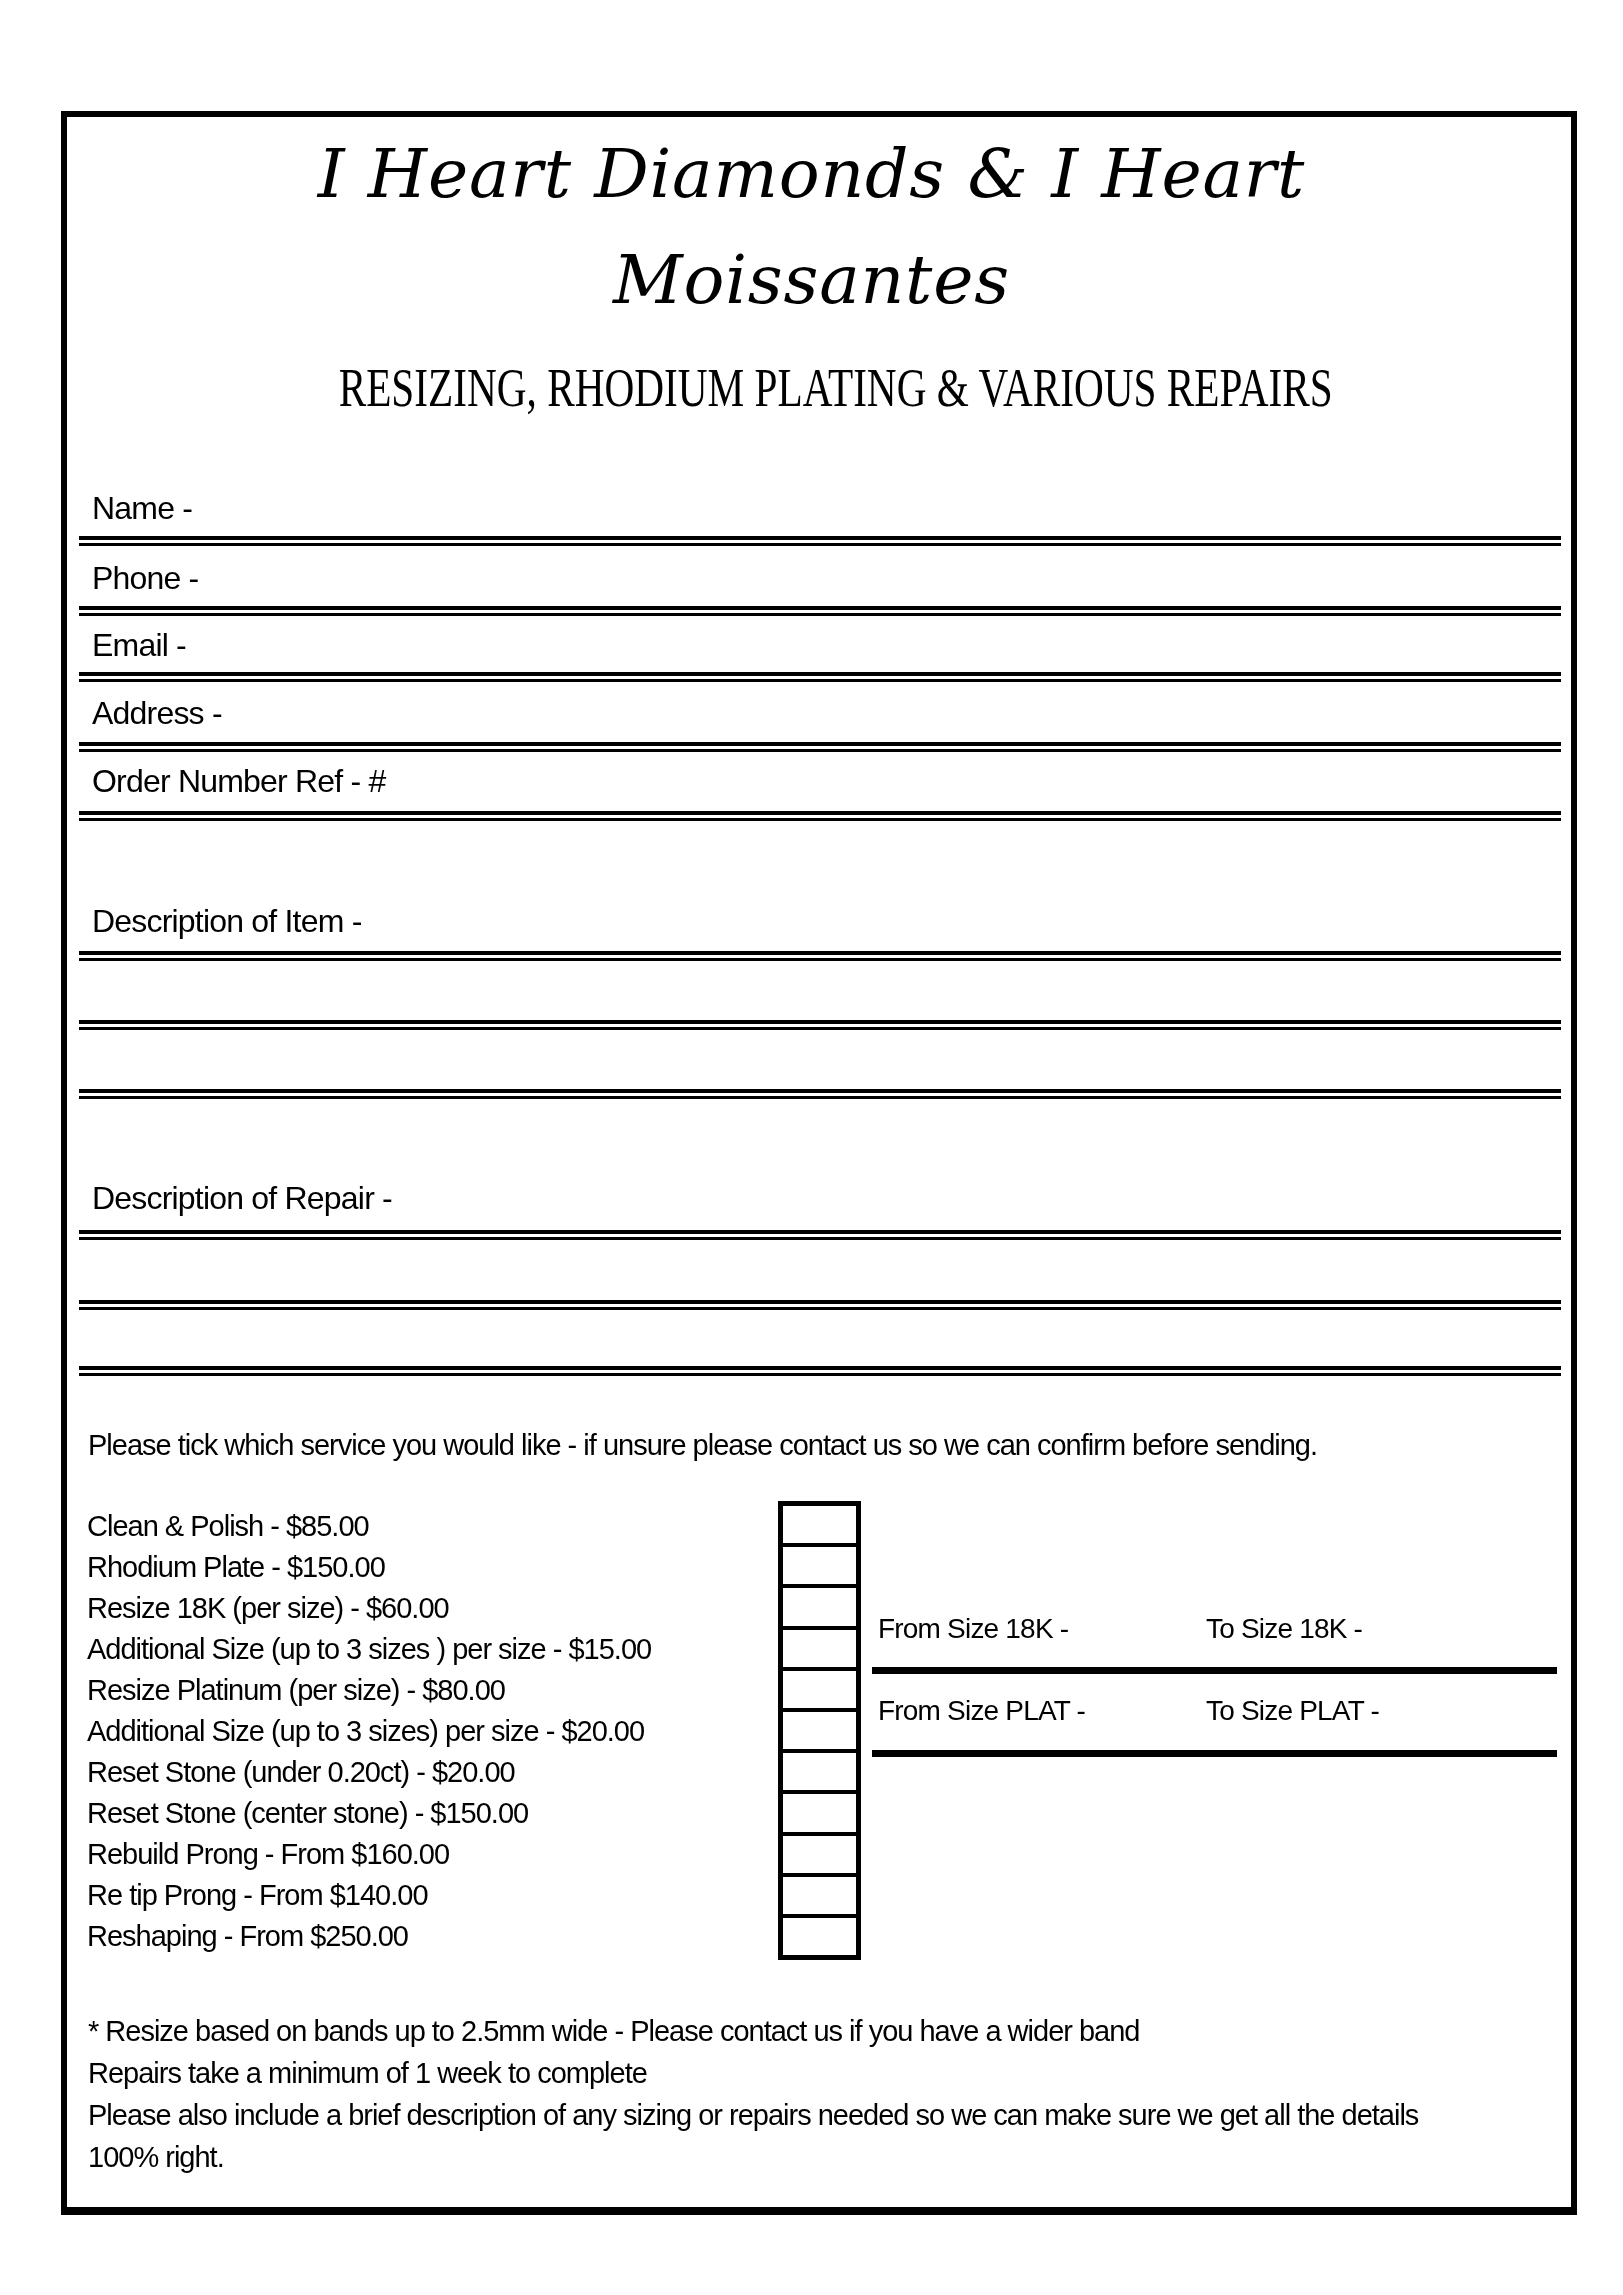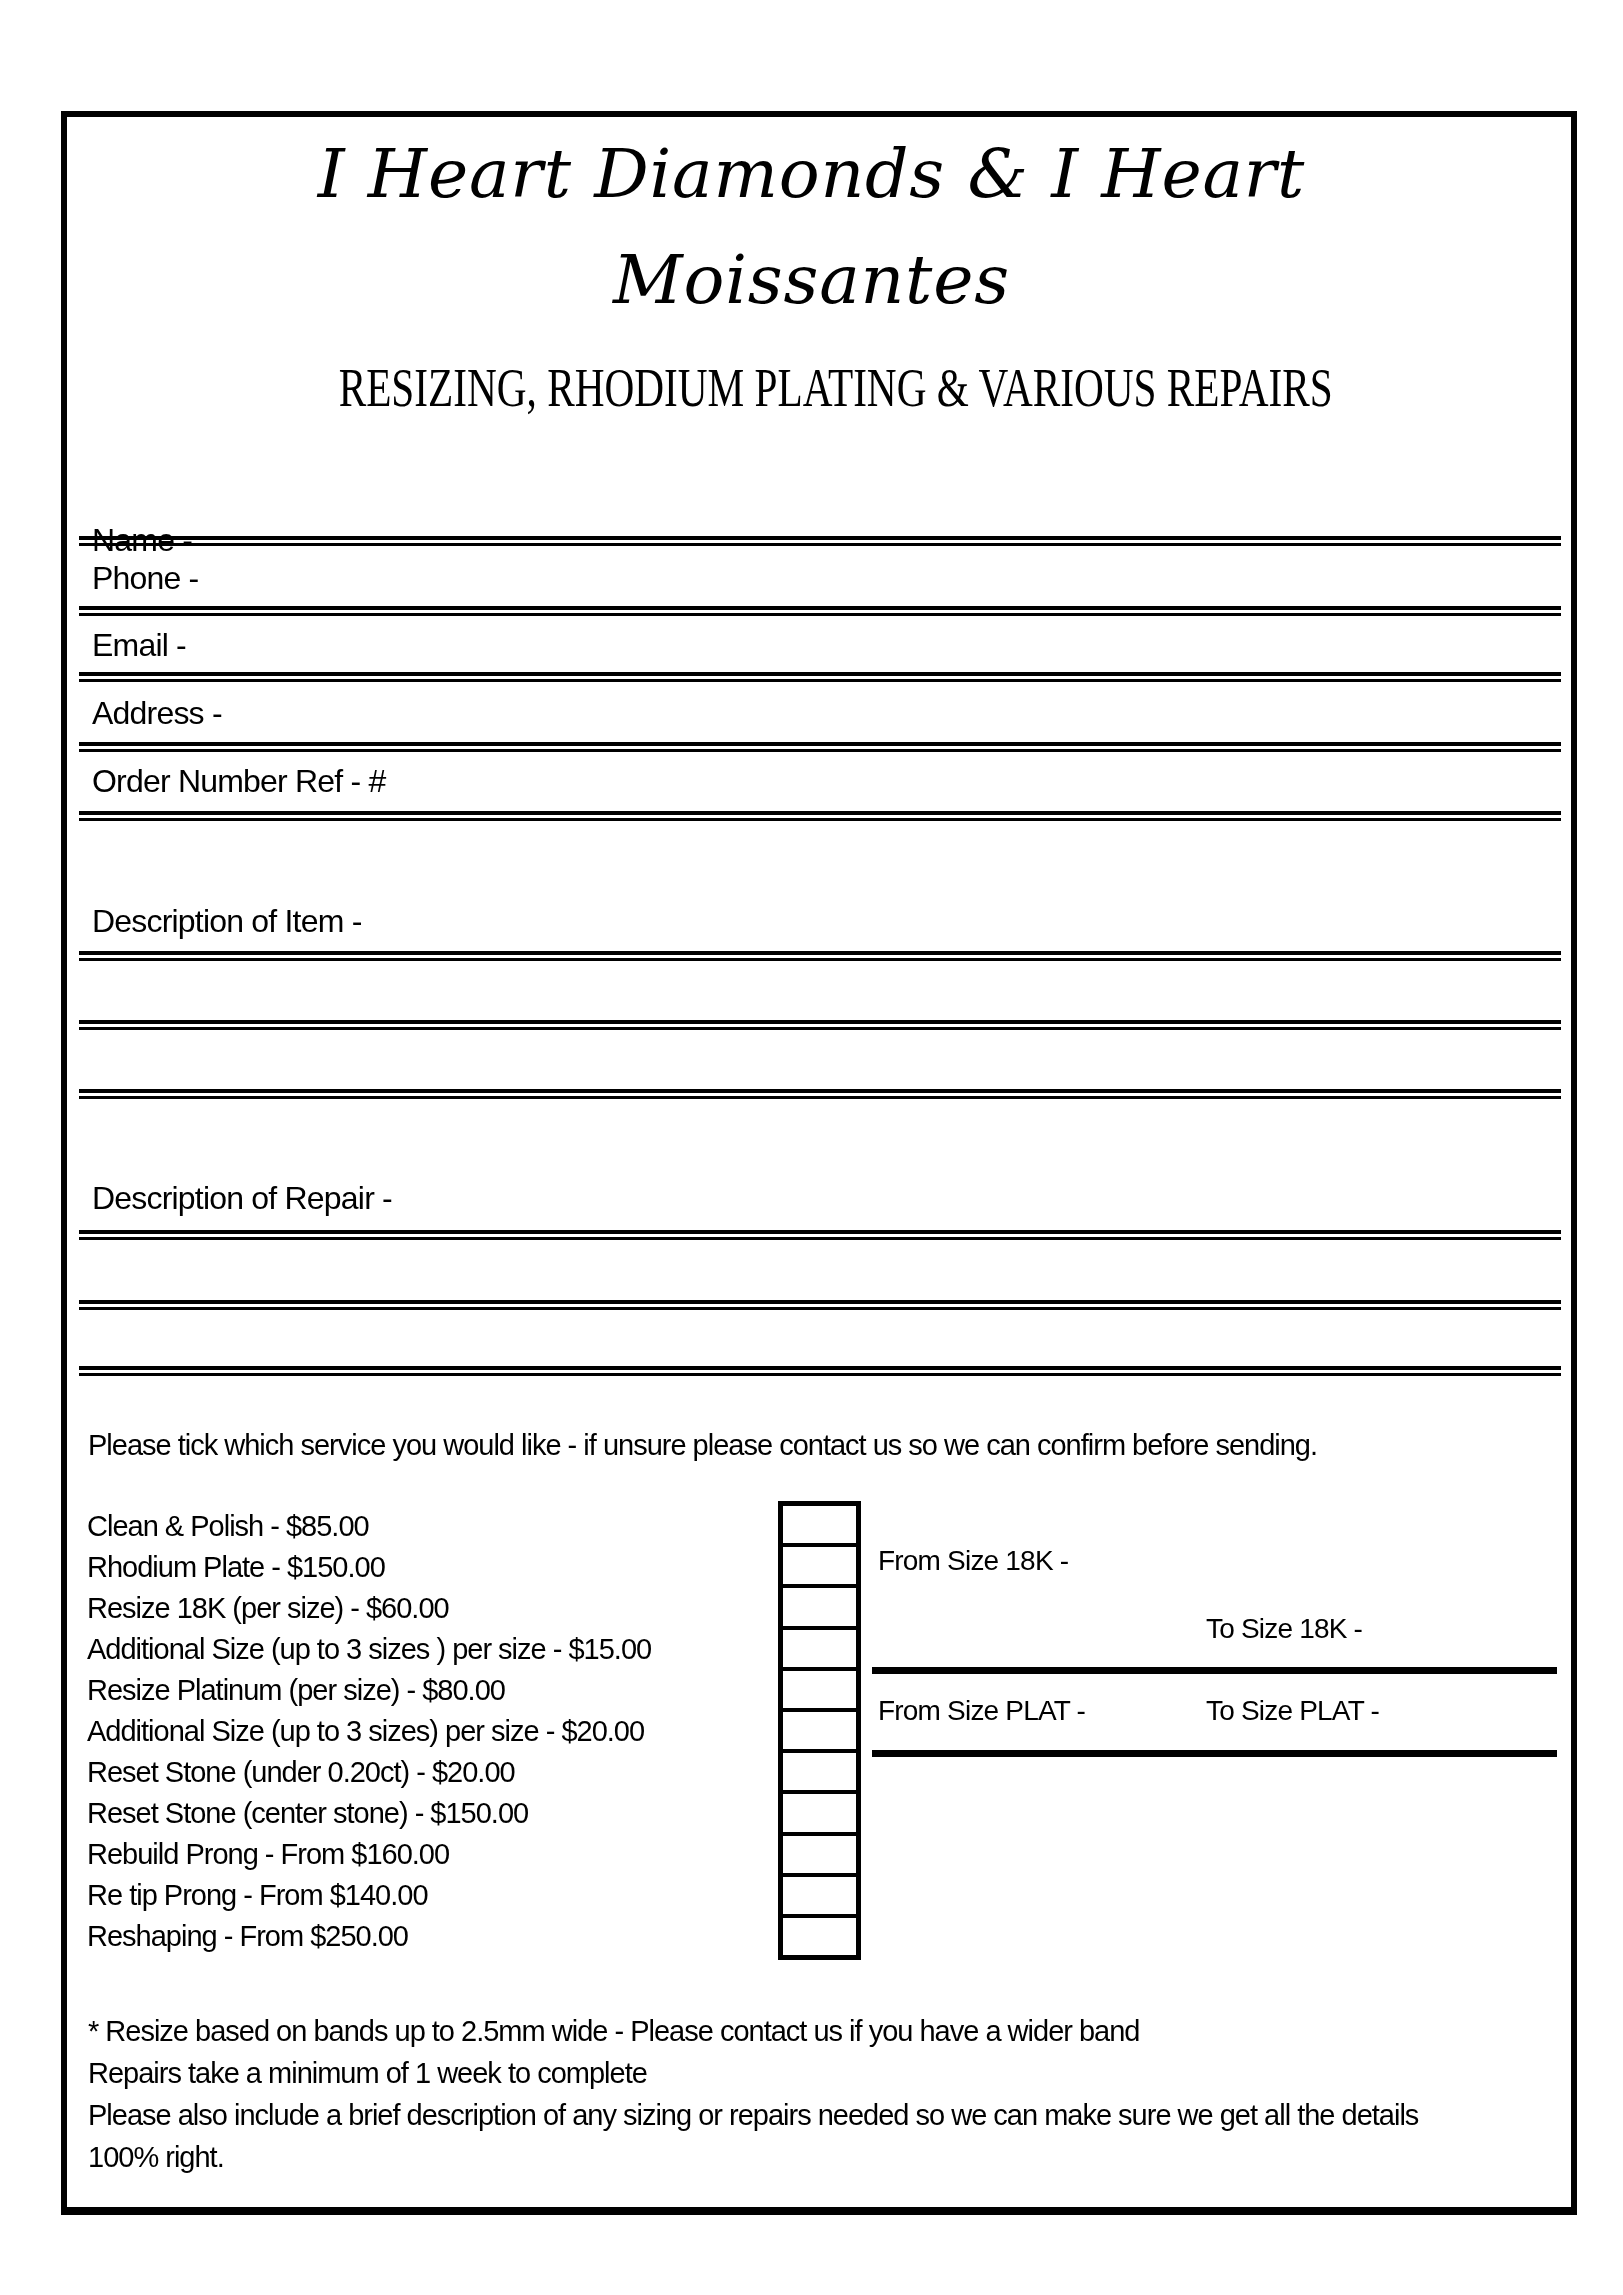--- a/index.html
+++ b/index.html
@@ -86,21 +86,21 @@
 
   <div class="title-line" style="top:132px">I Heart Diamonds &amp; I Heart</div>
 
   <div class="title-line" style="top:238px">Moissantes</div>
 
   <div class="subtitle-wrap">
     <span class="subtitle">RESIZING, RHODIUM PLATING &amp; VARIOUS REPAIRS</span>
   </div>
 
   <div id="field-rows">
-      <div class="lbl" style="top: 490px; margin-top: 32px;">Name -</div>
+      <div class="lbl" style="top: 490px;">Name -</div>
       <div class="dline" style="top: 536px;"></div>
       <div class="lbl" style="top: 560px;">Phone -</div>
       <div class="dline" style="top: 606px;"></div>
       <div class="lbl" style="top: 627px; text-align: right;">Email -</div>
       <div class="dline" style="top: 672px;"></div>
       <div class="lbl" style="top: 695px;">Address -</div>
       <div class="dline" style="top: 742px;"></div>
       <div class="lbl" style="top: 763px;">Order Number Ref - #</div>
       <div class="dline" style="top: 811px;"></div>
     </div>
@@ -142,21 +142,21 @@
       <div class="checkbox-cell"></div>
       <div class="checkbox-cell"></div>
       <div class="checkbox-cell"></div>
       <div class="checkbox-cell"></div>
       <div class="checkbox-cell"></div>
       <div class="checkbox-cell"></div>
       <div class="checkbox-cell"></div>
       <div class="checkbox-cell"></div>
     </div>
 
-  <div class="size-label" style="left:878px;top:1542px">From Size 18K -</div>
+  <div class="size-label" style="left:878px;top:1610px">From Size 18K -</div>
   <div class="size-label" style="left:1206px;top:1610px">To Size 18K -</div>
   <div class="size-line" style="top:1667px"></div>
 
   <div class="size-label" style="left:878px;top:1692px">From Size PLAT -</div>
   <div class="size-label" style="left:1206px;top:1692px">To Size PLAT -</div>
   <div class="size-line" style="top:1750px"></div>
 
   <div class="footnotes body-text" id="footnote-list">
       <div>* Resize based on bands up to 2.5mm wide - Please contact us if you have a wider band</div>
       <div>Repairs take a minimum of 1 week to complete</div>

